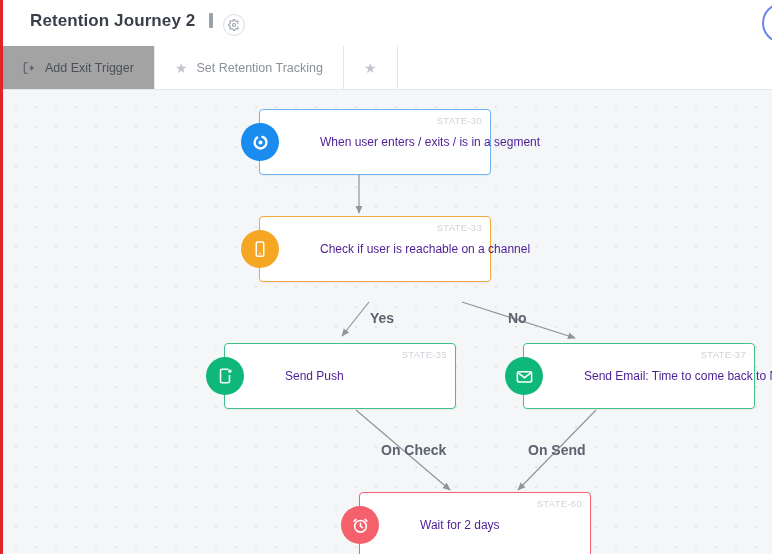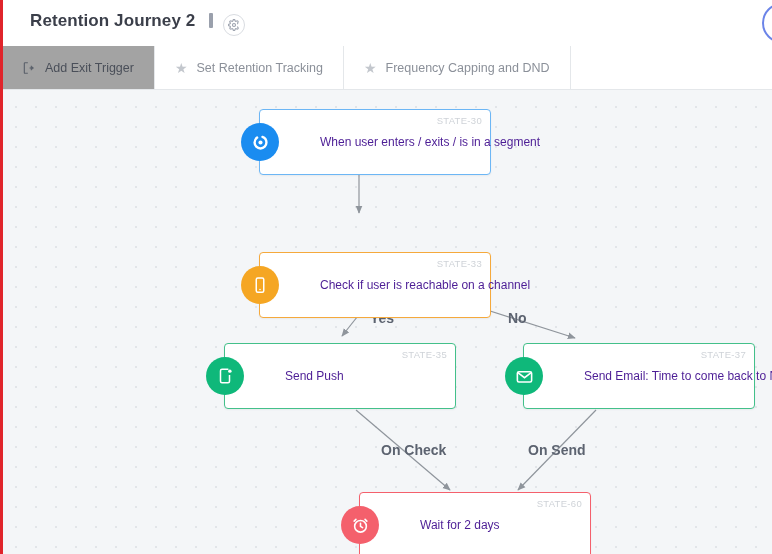--- a/index.html
+++ b/index.html
@@ -104,21 +104,21 @@
   .edges { position: absolute; left: 0; top: 0; width: 772px; height: 464px; }
   
   .node {
     position: absolute;
     background: #ffffff;
     border: 1px solid #cfd4da;
     border-radius: 4px;
     box-shadow: 0 1px 2px rgba(40,50,70,.06);
   }
   .node.blue   { border-color: #6cb6f5; }
-  .node.orange { border-color: #f5a93c; margin-top: 36px; }
+  .node.orange { border-color: #f5a93c; }
   .node.green  { border-color: #43c08a; }
   .node.red    { border-color: #f4606c; }
   .node-state {
     position: absolute; right: 8px; top: 5px;
     font-size: 9.5px;
     color: #cfd3d8;
     letter-spacing: .3px;
   }
   .node-label {
     position: absolute;
@@ -186,21 +186,20 @@
       <span>Add Exit Trigger</span>
     </div>
 
     <div class="tab">
       <span class="tab-ico star">★</span>
       <span>Set Retention Tracking</span>
     </div>
 
     <div class="tab">
       <span class="tab-ico star">★</span>
-      <span>Frequency Capping and DND</span>
     </div>
 
   </div>
 
   <div class="canvas">
 
     <svg class="edges">
       <defs>
         <marker id="ah" markerWidth="9" markerHeight="9" refX="7.2" refY="4" orient="auto" markerUnits="userSpaceOnUse">
           <path d="M0,0.6 L8,4 L0,7.4 z" fill="#8f959c"></path>

